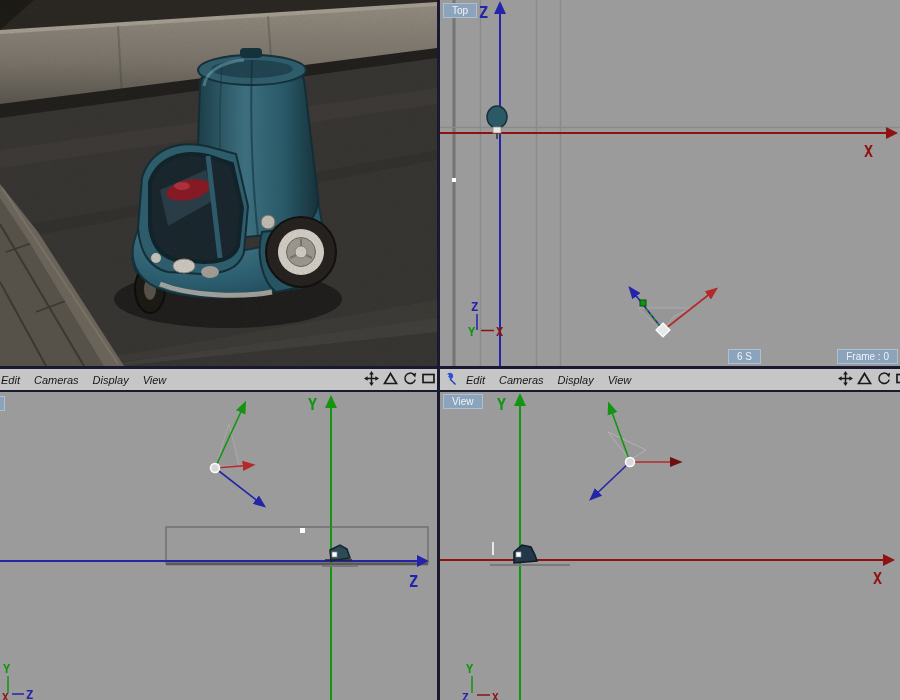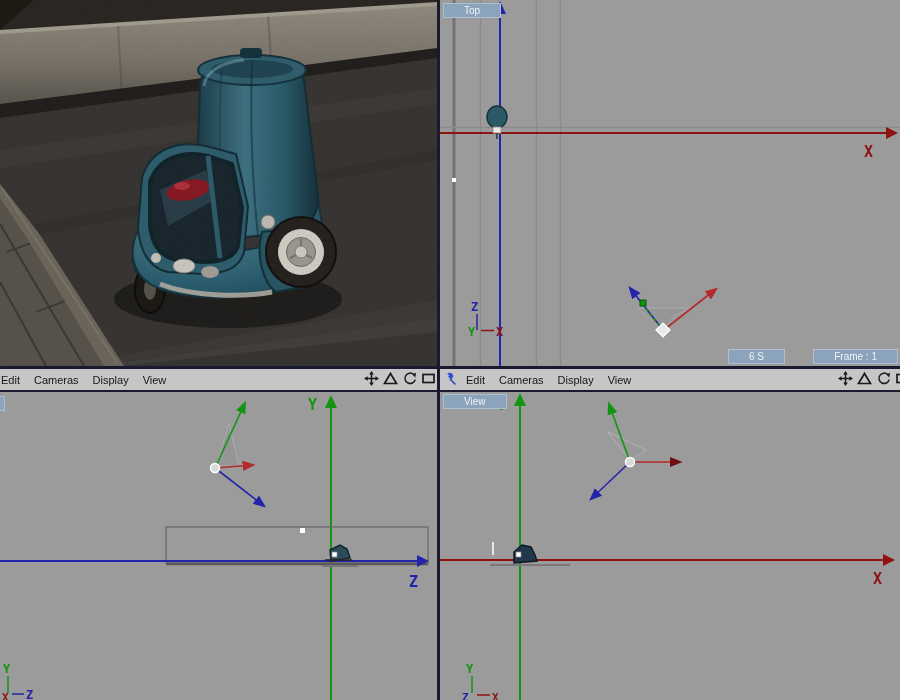--- a/index.html
+++ b/index.html
@@ -17,26 +17,26 @@
   .pane-top{left:440px;top:0;width:460px;height:366px;}
   .pane-cam{left:0;top:392px;width:437px;height:308px;}
   .pane-front{left:440px;top:392px;width:460px;height:308px;}
   .vdiv{position:absolute;left:437px;top:0;width:3px;height:700px;background:var(--divider);z-index:9;}
   .hdiv1{position:absolute;left:0;top:366px;width:900px;height:3px;background:var(--divider);z-index:8;}
   .hdiv2{position:absolute;left:0;top:390px;width:900px;height:2px;background:var(--divider);z-index:8;}
   .toolbar{position:absolute;top:369px;height:21px;background:var(--toolbar-bg);
     display:flex;align-items:center;overflow:hidden;z-index:7;}
   .toolbar-left{left:0;width:437px;padding-left:1px;}
   .toolbar-right{left:440px;width:460px;padding-left:3px;}
-  .menu-item{font-size:11px;color:var(--menu-text);margin-right:14px;white-space:nowrap;cursor:default;}
+  .menu-item{font-size:11px;color:var(--menu-text);margin-right:14px;white-space:nowrap;cursor:default;font-style:italic;}
   .tool-icons{position:absolute;right:2px;top:2px;display:flex;gap:4px;}
   .toolbar-right .tool-icons{right:-7px;}
   .tool-icons svg{display:block;}
   .app-icon{margin-right:7px;display:flex;align-items:center;}
-  .badge{position:absolute;display:inline-block;padding:0 20px;line-height:13px;
+  .badge{position:absolute;display:inline-block;padding:0 8px;line-height:13px;
     font-size:10px;background:var(--badge-bg);color:var(--badge-text);
     border:1px solid #aebfd2;white-space:nowrap;z-index:3;}
   .pane svg.layer{position:absolute;left:0;top:0;}
   .label-sliver{position:absolute;left:0;top:4px;width:4px;height:13px;background:var(--badge-bg);border:1px solid #aebfd2;border-left:none;}
   
   .ax-x{stroke:var(--axis-x);} .ax-y{stroke:var(--axis-y);} .ax-z{stroke:var(--axis-z);}
   .gx{stroke:var(--gizmo-red);}
   .fill-x{fill:var(--axis-x);} .fill-y{fill:var(--axis-y);} .fill-z{fill:var(--axis-z);}
   .fill-gx{fill:var(--gizmo-red);}
   .grid{stroke:var(--grid-line);} .gridh{stroke:var(--grid-heavy);}
@@ -198,21 +198,21 @@
       <g>
         <text x="31" y="311" class="lbl-z sm">Z</text>
         <line x1="37" y1="314" x2="37" y2="330" class="ax-z" stroke-width="1.5"></line>
         <text x="28" y="336" class="lbl-y sm">Y</text>
         <line x1="41" y1="330.5" x2="54" y2="330.5" class="ax-x" stroke-width="1.5"></line>
         <text x="56" y="336" class="lbl-x sm">X</text>
       </g>
     </svg>
     <span class="badge" style="left:3px;top:3px">Top</span>
     <span class="badge" style="left:288px;top:349px">6 S</span>
-    <span class="badge" style="right:2px;top:349px">Frame : 1</span>
+    <span class="badge" style="right:2px;top:349px">Frame : 0</span>
   </div>
 
   <div class="hdiv1"></div>
   <div class="toolbar toolbar-left">
     <span class="menu-item">Edit</span>
     <span class="menu-item">Cameras</span>
     <span class="menu-item">Display</span>
     <span class="menu-item">View</span>
     <span class="tool-icons">
       <svg width="15" height="15" viewBox="0 0 15 15">

